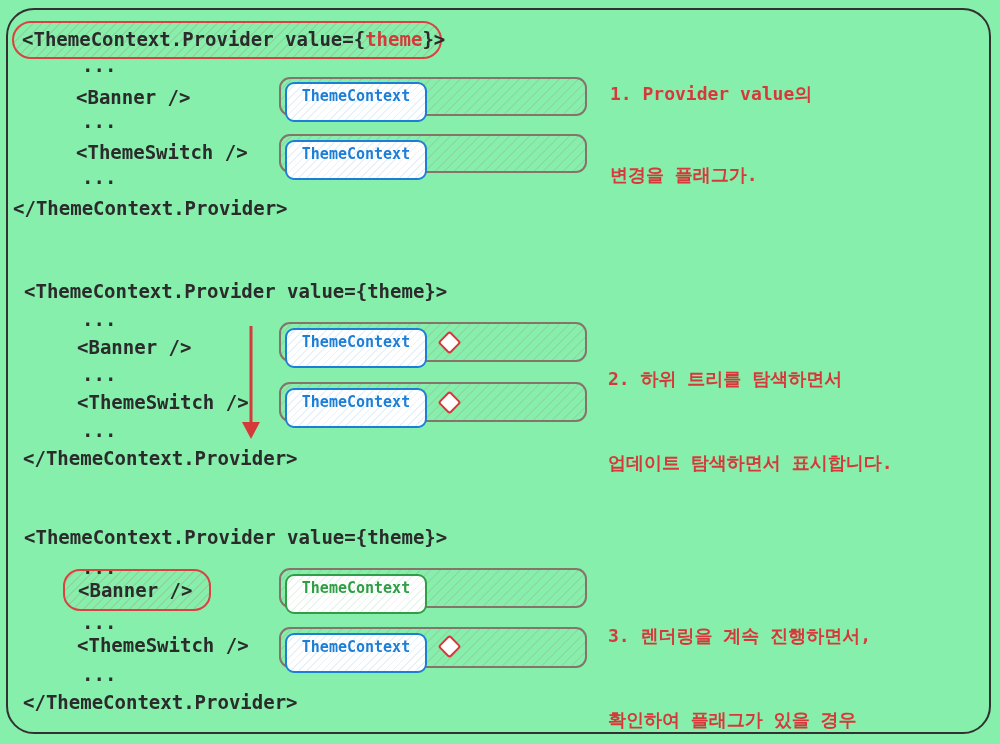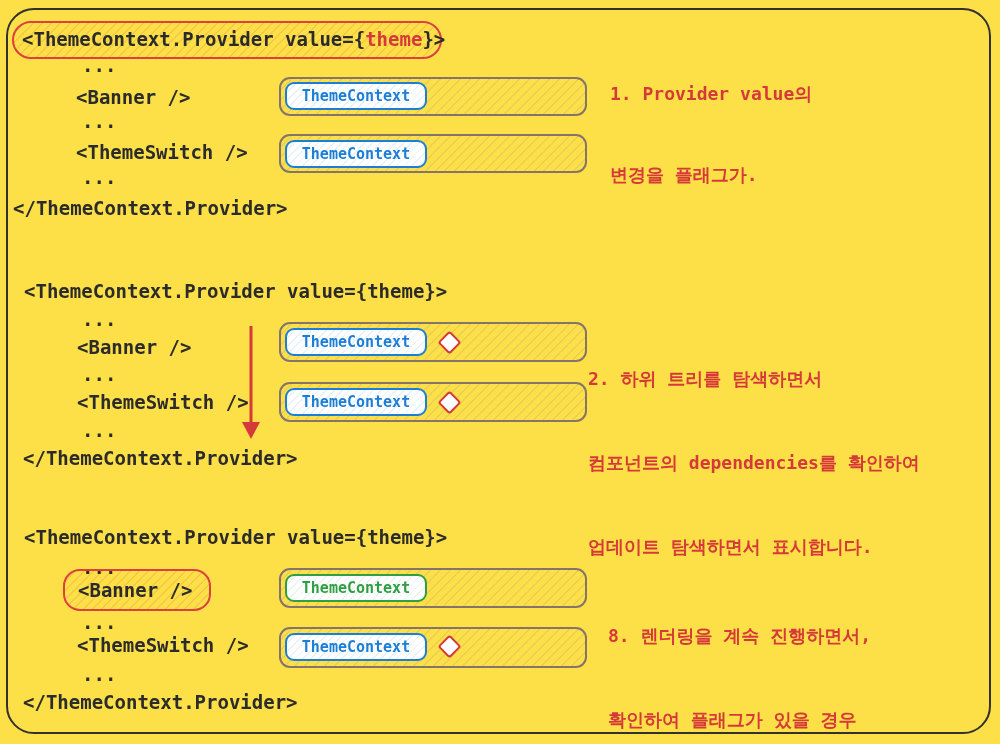--- a/index.html
+++ b/index.html
@@ -1,19 +1,19 @@
 <!DOCTYPE html>
 <html><head>
 <meta charset="utf-8">
 <title>Context Provider Update Diagram</title>
 <style>
   html,body { margin:0; padding:0; background:#ffffff; }
   #canvas {
     position:relative; width:1000px; height:744px;
-    background:#fde047; overflow:hidden;
+    background:#86efac; overflow:hidden;
     font-family:"DejaVu Sans Mono", monospace;
   }
   .layer { position:absolute; inset:0; }
   .frame {
     position:absolute; left:6px; top:8px; width:985px; height:726px;
     border:2.5px solid #333130; border-radius:28px; box-sizing:border-box;
   }
   .code {
     position:absolute; font-family:"DejaVu Sans Mono", monospace;
     font-weight:bold; font-size:19px; line-height:26px;
@@ -27,21 +27,21 @@
   }
   .provider-box { left:12px; top:21px; width:430px; height:38px; border-radius:19px; }
   .banner-oval { left:63px; top:569px; width:148px; height:42px; border-radius:17px; }
   .comp-box {
     position:absolute; width:308px; box-sizing:border-box;
     border:2.5px solid #84746a; border-radius:11px;
     background:
       repeating-linear-gradient(135deg, rgba(168,144,140,0.22) 0px, rgba(168,144,140,0.22) 1.4px, transparent 1.4px, transparent 7px);
   }
   .badge {
-    position:absolute; width:142px; height:28px; box-sizing:border-box;
+    position:absolute; width:142px; height:40px; box-sizing:border-box;
     border-radius:9px; border:2px solid; text-align:center;
     font-family:"DejaVu Sans Mono", monospace; font-weight:bold;
     font-size:15px; line-height:24px; white-space:pre;
   }
   .badge.blue {
     color:#1c7ed6; border-color:#1c7ed6;
     background: repeating-linear-gradient(135deg, rgba(28,126,214,0.10) 0px, rgba(28,126,214,0.10) 1.2px, transparent 1.2px, transparent 5.5px), #ffffff;
   }
   .badge.green {
     color:#2f9e44; border-color:#2f9e44;
@@ -108,23 +108,22 @@
     </svg>
 
     <div class="comp-box" style="left:279px; top:322px; height:40px;"></div>
     <div class="badge blue" style="left:285px; top:328px;">ThemeContext</div>
     <div class="diamond" style="left:441px; top:334px;"></div>
 
     <div class="comp-box" style="left:279px; top:382px; height:40px;"></div>
     <div class="badge blue" style="left:285px; top:388px;">ThemeContext</div>
     <div class="diamond" style="left:441px; top:394px;"></div>
 
-    <div class="annotation a2" style="left:588px; top:309px;">
+    <div class="annotation a2" style="left:608px; top:309px;">
       <div>2. 하위 트리를 탐색하면서</div>
-      <div>컴포넌트의 dependencies를 확인하여</div>
       <div>업데이트 탐색하면서 표시합니다.</div>
     </div>
   </div>
 
   <div class="layer">
     <div class="code" style="left:24px; top:524px;">&lt;ThemeContext.Provider value={theme}&gt;</div>
 
     <div class="code" style="left:82px; top:554px;">...</div>
     <div class="outline-red banner-oval"></div>
     <div class="code" style="left:78px; top:577px;">&lt;Banner /&gt;</div>
@@ -134,20 +133,20 @@
     <div class="code" style="left:23px; top:689px;">&lt;/ThemeContext.Provider&gt;</div>
 
     <div class="comp-box" style="left:279px; top:568px; height:40px;"></div>
     <div class="badge green" style="left:285px; top:574px;">ThemeContext</div>
 
     <div class="comp-box" style="left:279px; top:627px; height:41px;"></div>
     <div class="badge blue" style="left:285px; top:633px;">ThemeContext</div>
     <div class="diamond" style="left:441px; top:638px;"></div>
 
     <div class="annotation a3" style="left:608px; top:566px;">
-      <div>8. 렌더링을 계속 진행하면서,</div>
+      <div>3. 렌더링을 계속 진행하면서,</div>
       <div>확인하여 플래그가 있을 경우</div>
       
       
     </div>
   </div>
 
 </div>
 
 </body></html>

